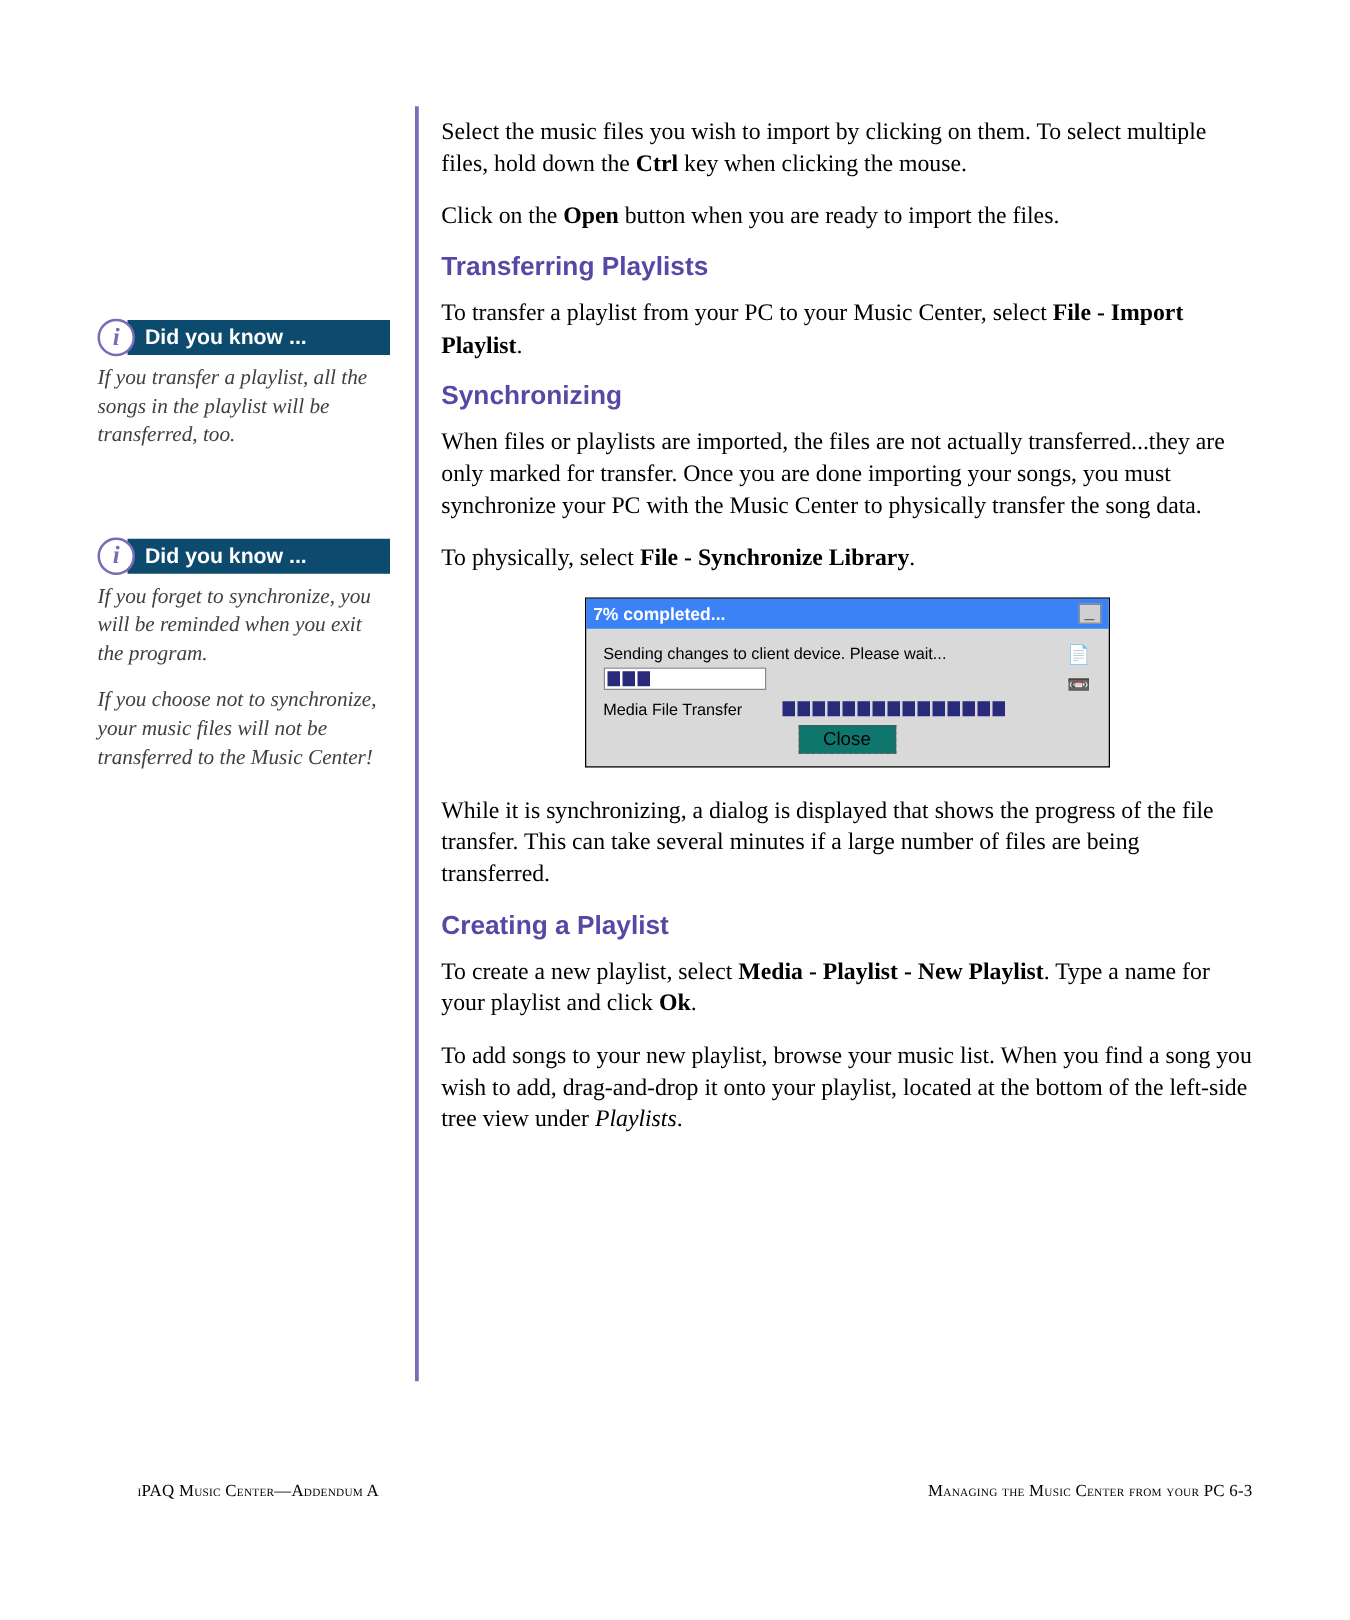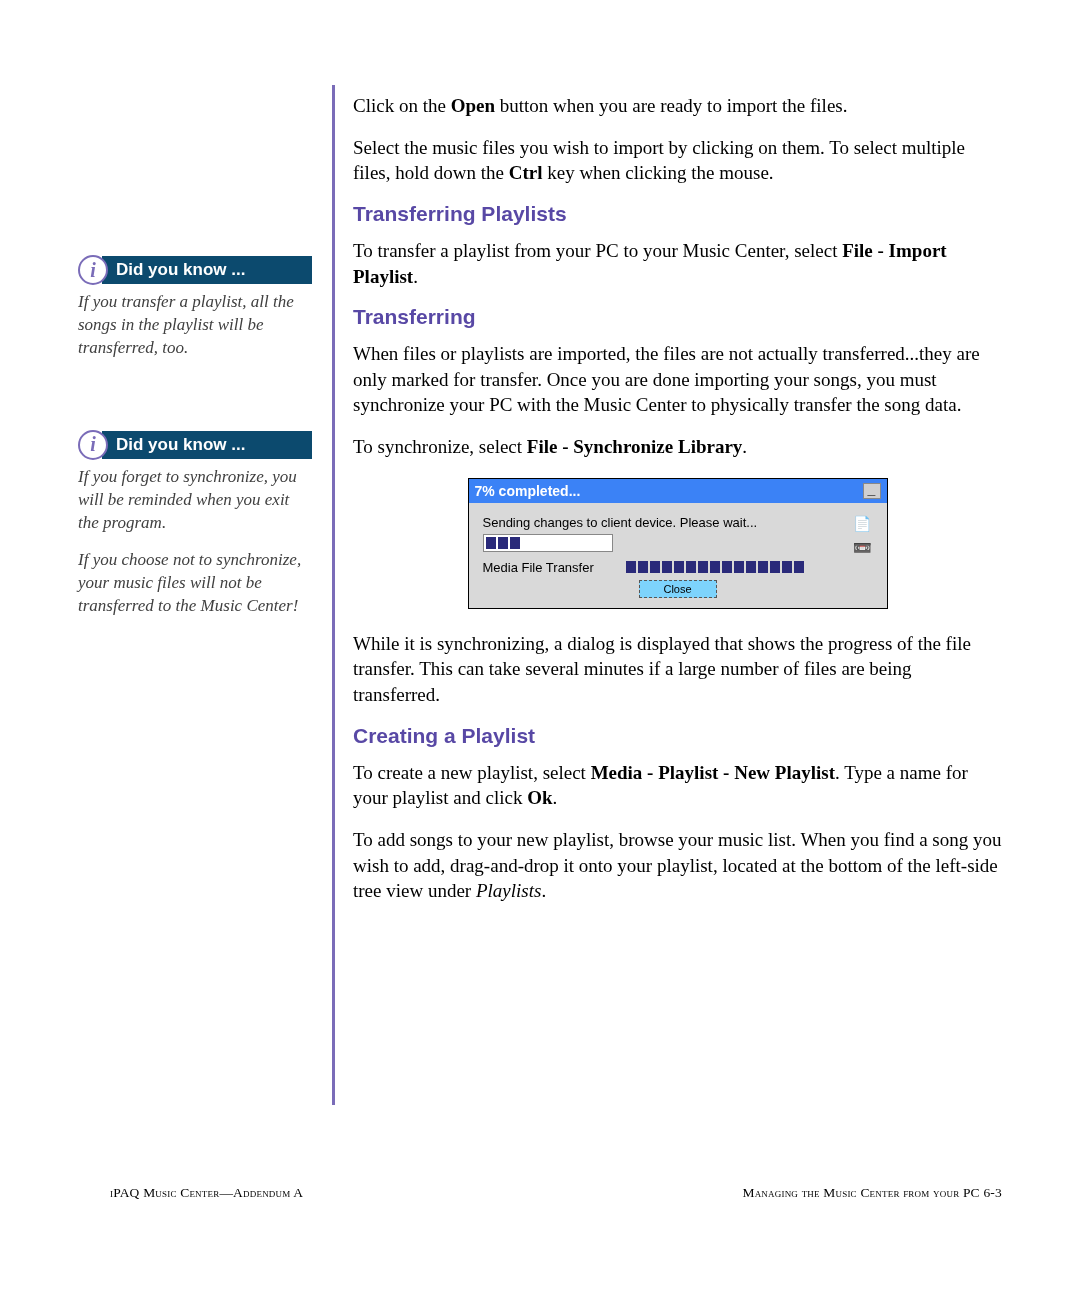--- a/index.html
+++ b/index.html
@@ -166,24 +166,24 @@
       height: 16px;
       width: 230px;
       display: flex;
       gap: 2px;
       padding: 1px 0;
     }
     .dialog-close-btn {
       width: 78px;
       margin: 4px auto 0 auto;
       border: 1px dashed #555;
-      background: #7dd3fc;
+      background: #0f766e;
       text-align: center;
       padding: 2px 0;
-      font-size: 11px;
+      font-size: 15px;
     }
     .sync-icons {
       display: flex;
       flex-direction: column;
       gap: 6px;
       align-items: flex-end;
       font-size: 15px;
       color: #555;
     }
     .footer {
@@ -226,35 +226,35 @@
         <p>If you choose not to synchronize, your music files will not be transferred to the Music Center!</p>
       </div>
     </div>
   </div>
 
   <div class="divider"></div>
 
   <div class="main-content">
 
     <p class="body-text">
+      <span>Select the music files you wish to import by clicking on them. To select multiple files, hold down the </span><b>Ctrl</b><span> key when clicking the mouse.</span>
+    </p>
+    <p class="body-text">
       <span>Click on the </span><b>Open</b><span> button when you are ready to import the files.</span>
     </p>
-    <p class="body-text">
-      <span>Select the music files you wish to import by clicking on them. To select multiple files, hold down the </span><b>Ctrl</b><span> key when clicking the mouse.</span>
-    </p>
 
     <h3>Transferring Playlists</h3>
     <p class="body-text">
       <span>To transfer a playlist from your PC to your Music Center, select </span><b>File - Import Playlist</b><span>.</span>
     </p>
 
-    <h3>Transferring</h3>
+    <h3>Synchronizing</h3>
     <p class="body-text">When files or playlists are imported, the files are not actually transferred...they are only marked for transfer. Once you are done importing your songs, you must synchronize your PC with the Music Center to physically transfer the song data.</p>
     <p class="body-text">
-      <span>To synchronize, select </span><b>File - Synchronize Library</b><span>.</span>
+      <span>To physically, select </span><b>File - Synchronize Library</b><span>.</span>
     </p>
 
     <div class="dialog-image">
       <div class="dialog">
         <div class="dialog-titlebar">
           <span>7% completed...</span>
           <span class="dialog-min">_</span>
         </div>
         <div class="dialog-body">
           <div class="dialog-body-top">

